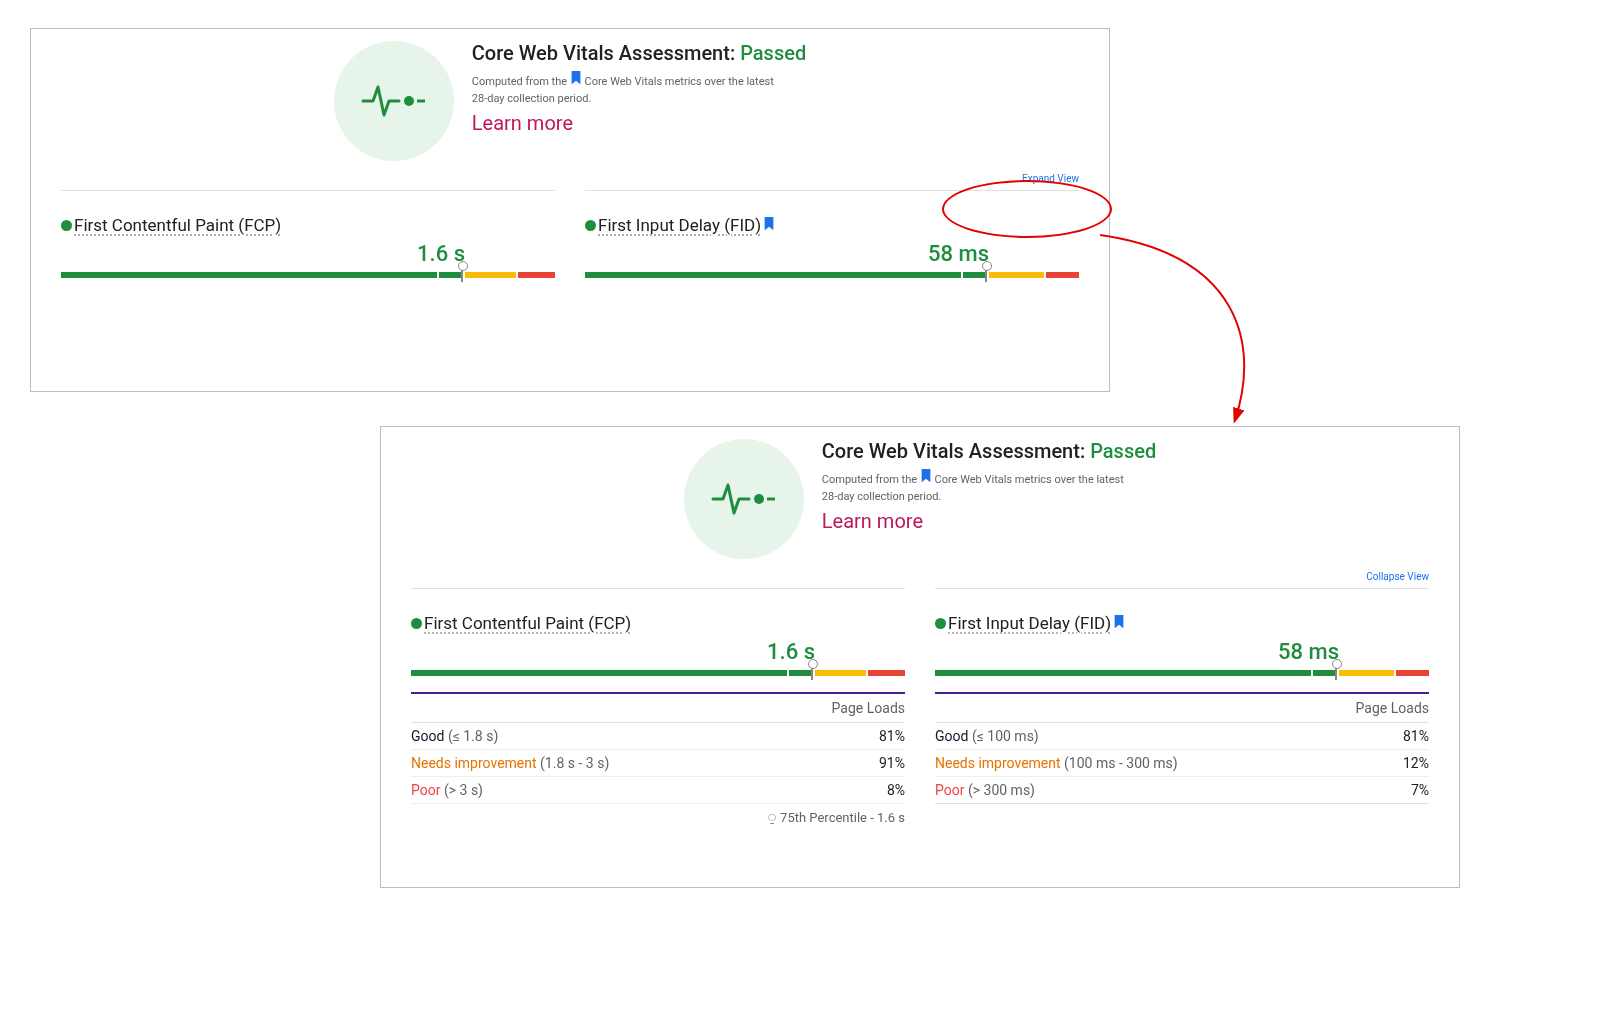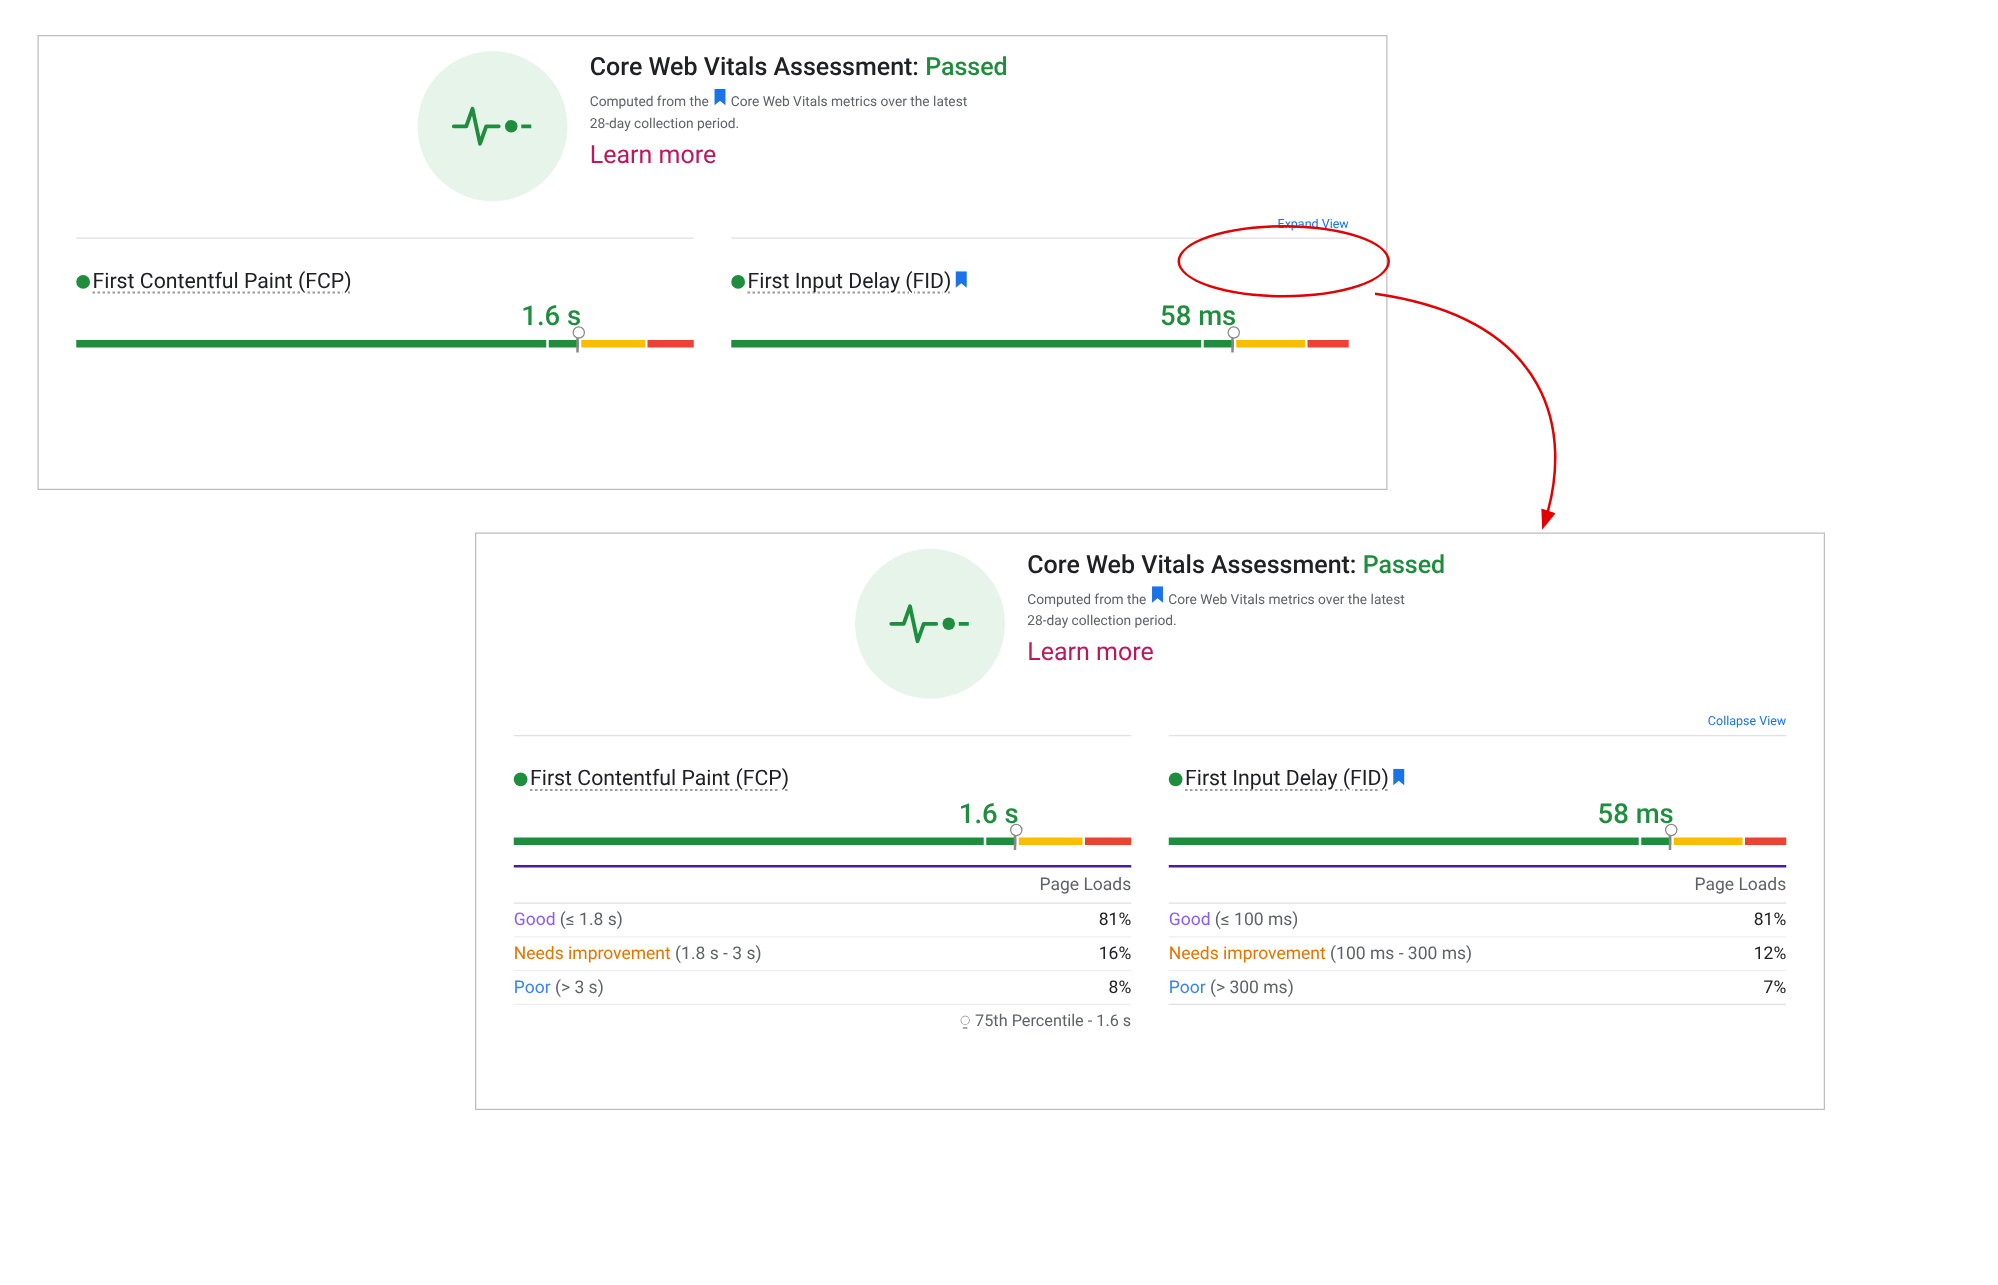--- a/index.html
+++ b/index.html
@@ -80,23 +80,23 @@
   .breakdown {
     margin-top: 16px;
     border-top:2px solid #4c1d95;
     font-size:14px;
   }
   .bd-head { text-align:right; color:#5f6368; padding: 6px 0; border-bottom:1px solid #e0e0e0;}
   .bd-row { display:flex; justify-content:space-between; padding:5px 0; border-bottom:1px solid #eee;}
   .bd-row:last-of-type { border-bottom:1px solid #e0e0e0;}
   .bd-label .cat { font-weight:400;}
   .bd-label .range { color:#5f6368;}
-  .good-c { color:#8b5cf6;}
+  .good-c { color:#0f172a;}
   .ni-c { color:#e37400;}
-  .poor-c { color:#3b82f6;margin-top:48px;}
+  .poor-c { color:#ef4444;margin-top:48px;}
   .percentile-row { text-align:right; color:#5f6368; font-size:13px; padding-top:6px;}
   .key-icon { font-size:13px; margin-right:4px;}
 
   
   .ellipse {
     position:absolute;
     border:2px solid #e30000;
     border-radius:50%;
     left: 942px; top: 180px;
     width: 170px; height: 58px;
@@ -236,21 +236,21 @@
         <div class="marker" style="left:81%"></div>
       </div>
       <div class="breakdown">
         <div class="bd-head">Page Loads</div>
         <div class="bd-row">
           <span class="bd-label"><span class="cat good-c">Good</span> <span class="range">(≤ 1.8 s)</span></span>
           <span>81%</span>
         </div>
         <div class="bd-row">
           <span class="bd-label"><span class="cat ni-c">Needs improvement</span> <span class="range">(1.8 s - 3 s)</span></span>
-          <span>16%</span>
+          <span>91%</span>
         </div>
         <div class="bd-row">
           <span class="bd-label"><span class="cat poor-c">Poor</span> <span class="range">(&gt; 3 s)</span></span>
           <span>8%</span>
         </div>
         <div class="percentile-row">
           <span class="key-icon">⍜</span><span>75th Percentile - </span><span>1.6 s</span>
         </div>
       </div>
     </div>

